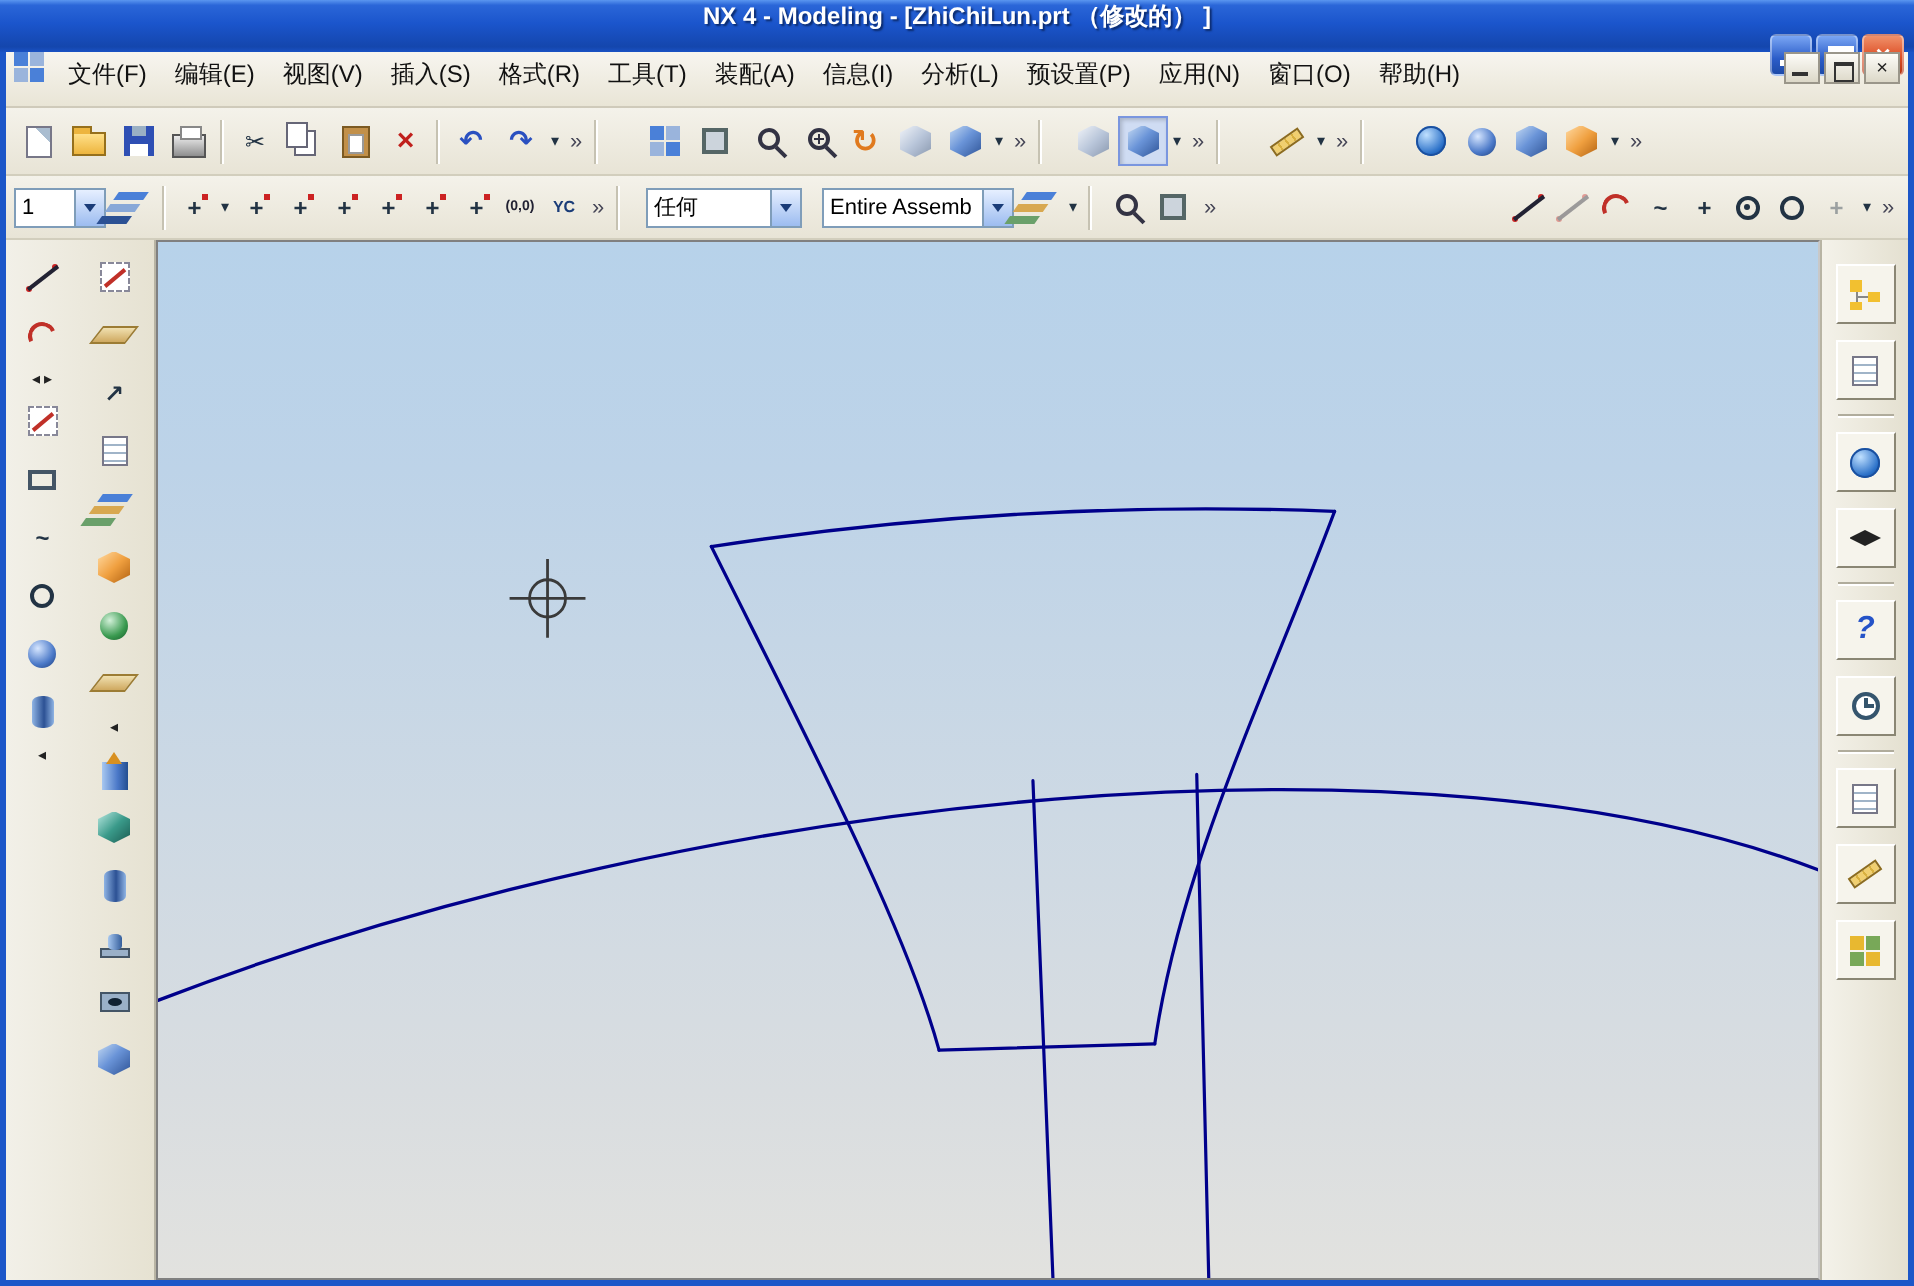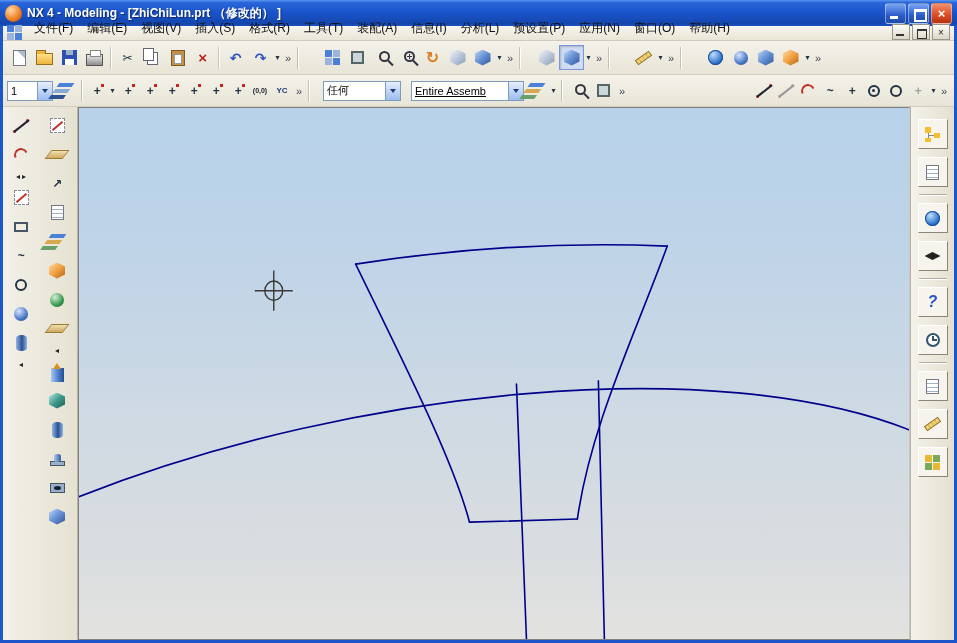--- a/index.html
+++ b/index.html
@@ -2,35 +2,35 @@
 <html><head>
 <meta charset="utf-8">
 <style>
   *{box-sizing:border-box;margin:0;padding:0;}
   html,body{width:957px;height:643px;overflow:hidden;}
   body{font-family:"Liberation Sans","DejaVu Sans",sans-serif;font-size:12px;user-select:none;}
   .window{width:957px;height:643px;background:#1c56c8;padding:0 3px 3px 3px;display:flex;flex-direction:column;}
 
   
   .titlebar{height:26px;margin:0 -3px;display:flex;align-items:center;padding:0 5px;
-    background:linear-gradient(180deg,#5a96f0 0%,#2a66d8 10%,#1b55cc 45%,#1446ad 90%,#1a52c4 100%);}
+    background:linear-gradient(180deg,#5a96f0 0%,#2a66d8 10%,#1b55cc 45%,#1446ad 90%,#1a52c4 100%);flex-direction:column;}
   .titlebar .logo{width:17px;height:17px;border-radius:50%;margin-right:5px;
     background:radial-gradient(circle at 35% 30%,#ffd9a8,#f08428 55%,#b03c10);}
   .title-text{color:#fff;font-weight:bold;font-size:12px;text-shadow:1px 1px 1px #0b2a6b;white-space:nowrap;}
   .wctrls{margin-left:auto;display:flex;gap:2px;}
   .wbtn{width:21px;height:21px;border-radius:3px;border:1px solid #ffffff66;position:relative;
     background:linear-gradient(180deg,#7aa6f4,#2b5cc8 60%,#1d4aa8);}
   .wbtn.close{background:linear-gradient(180deg,#f0916a,#dd4f27 55%,#b43312);color:#fff;font-weight:bold;
     font-size:13px;display:flex;align-items:center;justify-content:center;}
   .wbtn.min::after{content:"";position:absolute;left:4px;bottom:4px;width:8px;height:3px;background:#fff;}
   .wbtn.max::after{content:"";position:absolute;left:5px;top:5px;width:9px;height:8px;border:2px solid #fff;border-top-width:3px;}
 
   
-  .menubar{height:15px;background:linear-gradient(180deg,#f7f5ef,#e9e5d6);border-bottom:1px solid #cfcaba;
-    display:flex;align-items:flex-end;padding:0 4px;}
+  .menubar{height:28px;background:linear-gradient(180deg,#f7f5ef,#e9e5d6);border-bottom:1px solid #cfcaba;
+    display:flex;align-items:flex-start;padding:0 4px;}
   .menuitem{padding:3px 7px;color:#111;cursor:default;white-space:nowrap;}
   .mdictrls{margin-left:auto;display:flex;gap:2px;align-items:center;}
   .mbtn{width:18px;height:16px;border:1px solid #9a968a;background:linear-gradient(#fdfcf8,#dcd8c8);position:relative;
     display:flex;align-items:center;justify-content:center;font-size:10px;color:#222;}
   .mbtn.min2::after{content:"";position:absolute;left:3px;bottom:3px;width:8px;height:2px;background:#333;}
   .mbtn.rest::after{content:"";position:absolute;left:4px;top:4px;width:8px;height:7px;border:1px solid #333;border-top-width:2px;}
 
   
   .tbrow{display:flex;align-items:center;background:linear-gradient(180deg,#f4f2ea,#e8e4d6);
     border-bottom:1px solid #d2cebd;padding:0 4px;}
@@ -42,21 +42,21 @@
   .dim{opacity:.4;}
   .sep{width:2px;height:22px;margin:0 3px;border-left:1px solid #c6c2b2;border-right:1px solid #fff;flex:none;}
   .sp10{width:10px;flex:none;} .sp18{width:18px;flex:none;}
   .caret{font-size:8px;color:#234;width:9px;text-align:center;flex:none;}
   .ovf{font-size:11px;color:#445;width:12px;text-align:center;flex:none;}
   .combo{display:flex;align-items:center;background:#fff;border:1px solid #7f9db9;height:20px;font-size:11px;flex:none;}
   .combo .ctext{padding:0 3px;flex:1;white-space:nowrap;overflow:hidden;}
   .combo .cbtn{width:15px;height:100%;border-left:1px solid #7f9db9;background:linear-gradient(#e6efff,#9cbcf0);
     display:flex;align-items:center;justify-content:center;}
   .combo .cbtn::after{content:"";border:3px solid transparent;border-top:4px solid #1a3c78;margin-top:3px;}
-  .w46{width:46px;} .w78{width:78px;} .w96{width:113px;text-decoration:underline;}
+  .w46{width:46px;} .w78{width:78px;} .w96{width:96px;}
   .tinytxt{font-size:7px;color:#223;font-weight:bold;}
   .yctxt{font-size:8px;color:#1a3c78;font-weight:bold;}
 
   
   .promptbar{height:23px;background:#d6d2c2;border-top:1px solid #fffef6;border-bottom:1px solid #a29e8e;
     display:flex;align-items:center;padding-left:7px;font-weight:bold;color:#000;}
 
   
   .main{flex:1;display:flex;overflow:hidden;background:#e8e4d6;}
   .lbar{width:75px;background:linear-gradient(90deg,#f2f0e8,#e6e2d2);border-right:1px solid #b8b4a4;

